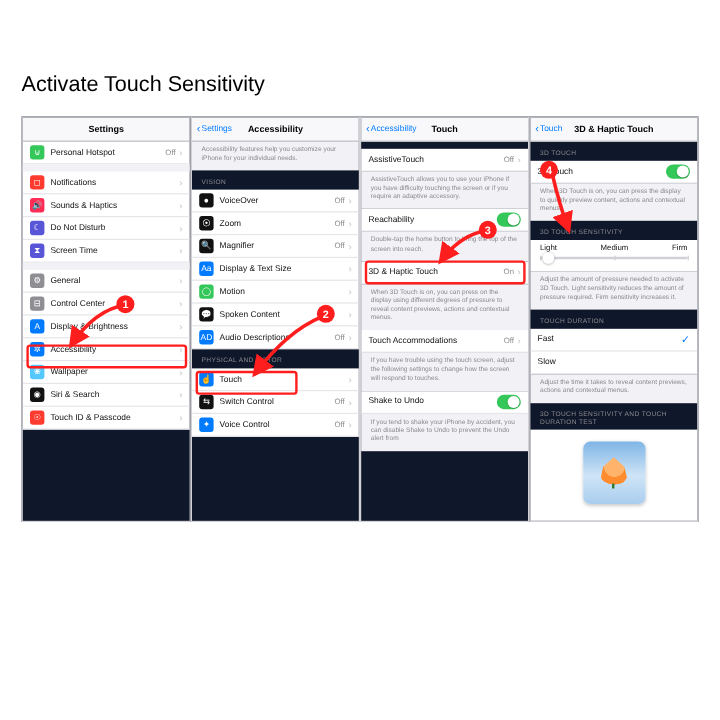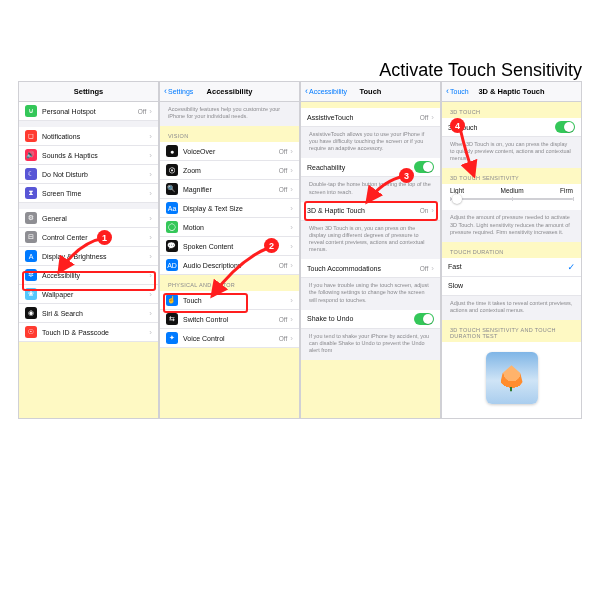--- a/index.html
+++ b/index.html
@@ -1,20 +1,20 @@
 <!DOCTYPE html>
 <html><head>
 <meta charset="utf-8">
 <style>
   * { box-sizing: border-box; margin: 0; padding: 0; }
   body { font-family: -apple-system, "Helvetica Neue", Arial, sans-serif; background: #fff; width: 600px; height: 600px; overflow: hidden; }
   .stage { padding: 60px 18px 40px; }
-  h1.title { text-align: right; font-weight: 500; font-size: 18px; }
+  h1.title { text-align: left; font-weight: 500; font-size: 18px; margin-bottom: 16px; }
   .panels { display: flex; gap: 0; font-size: 7px; }
-  .panel { background: #fef9c3; border: 0.5px solid #d0d0d5; position: relative; }
+  .panel { background: #0f172a; border: 0.5px solid #d0d0d5; position: relative; }
   .panel.p1 { width: 141px; }
   .panel.p2 { width: 141px; }
   .panel.p3 { width: 141px; }
   .panel.p4 { width: 141px; }
   .hdr { display:flex; align-items:center; height:20px; background:#f8f8fa; border-bottom:0.5px solid #d0d0d5; position:relative; }
   .hdr .back { color:#007aff; font-size:7px; display:flex; align-items:center; gap:1px; padding-left:4px; }
   .hdr .back .chev { font-size:9px; line-height:1; }
   .hdr .ttl { position:absolute; left:0; right:0; text-align:center; font-weight:600; font-size:7.5px; pointer-events:none; }
   .group-hdr { font-size:5.5px; color:#8a8a8e; letter-spacing:0.3px; padding:7px 8px 3px; text-transform:uppercase; }
   .rows { background:#fff; }

